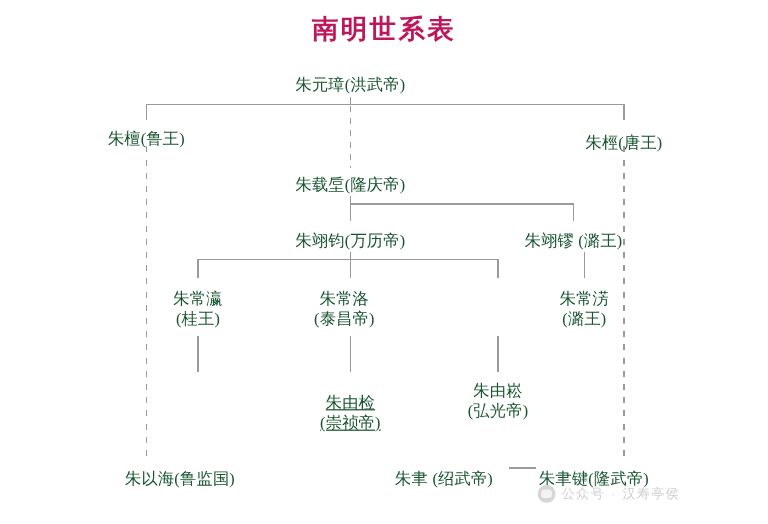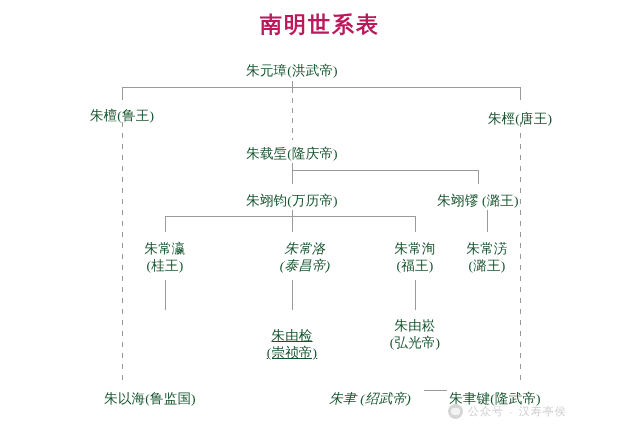--- a/index.html
+++ b/index.html
@@ -122,29 +122,25 @@
 
   <div class="node" style="left:478px;top:192px;">
     <span class="l1">朱翊镠 (潞王)</span>
   </div>
 
   <div class="node" style="left:165px;top:240px;">
     <span class="l1">朱常瀛</span>
     <span class="l2">(桂王)</span>
   </div>
 
-  <div class="node" style="left:305px;top:240px;font-style:italic;">
+  <div class="node" style="left:287px;top:240px;">
     <span class="l1">朱常洛</span>
     <span class="l2">(泰昌帝)</span>
   </div>
 
-  <div class="node" style="left:415px;top:240px;">
-    <span class="l1">朱常洵</span>
-    <span class="l2">(福王)</span>
-  </div>
 
   <div class="node" style="left:487px;top:240px;">
     <span class="l1">朱常淓</span>
     <span class="l2">(潞王)</span>
   </div>
 
 
   <div class="node" style="left:292px;top:327px;text-decoration:underline;">
     <span class="l1">朱由检</span>
     <span class="l2">(崇祯帝)</span>
@@ -152,21 +148,21 @@
 
   <div class="node" style="left:415px;top:317px;">
     <span class="l1">朱由崧</span>
     <span class="l2">(弘光帝)</span>
   </div>
 
   <div class="node" style="left:150px;top:390px;">
     <span class="l1">朱以海(鲁监国)</span>
   </div>
 
-  <div class="node" style="left:370px;top:390px;font-style:italic;">
+  <div class="node" style="left:370px;top:390px;">
     <span class="l1">朱聿𨮁 (绍武帝)</span>
   </div>
 
   <div class="node" style="left:495px;top:390px;">
     <span class="l1">朱聿键(隆武帝)</span>
   </div>
 
   <div class="watermark">
     <span class="wm-logo"></span>
     <span>公众号</span>

